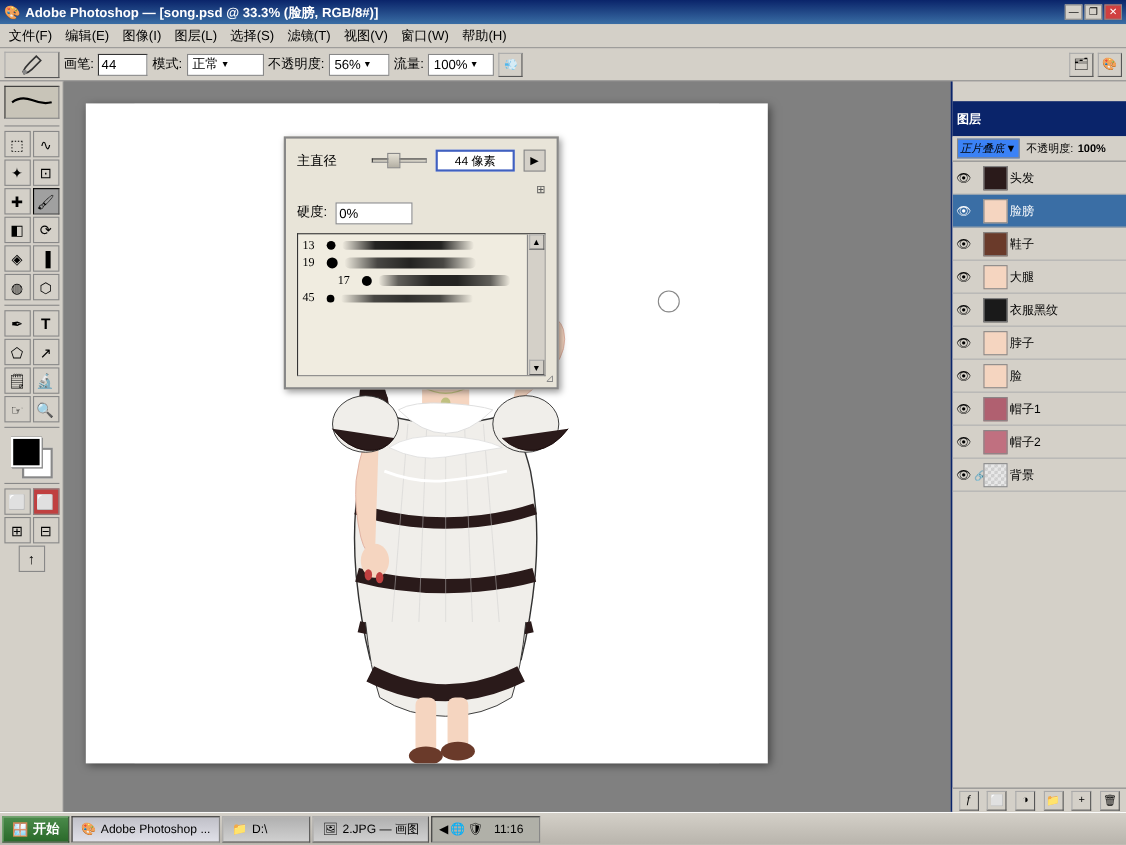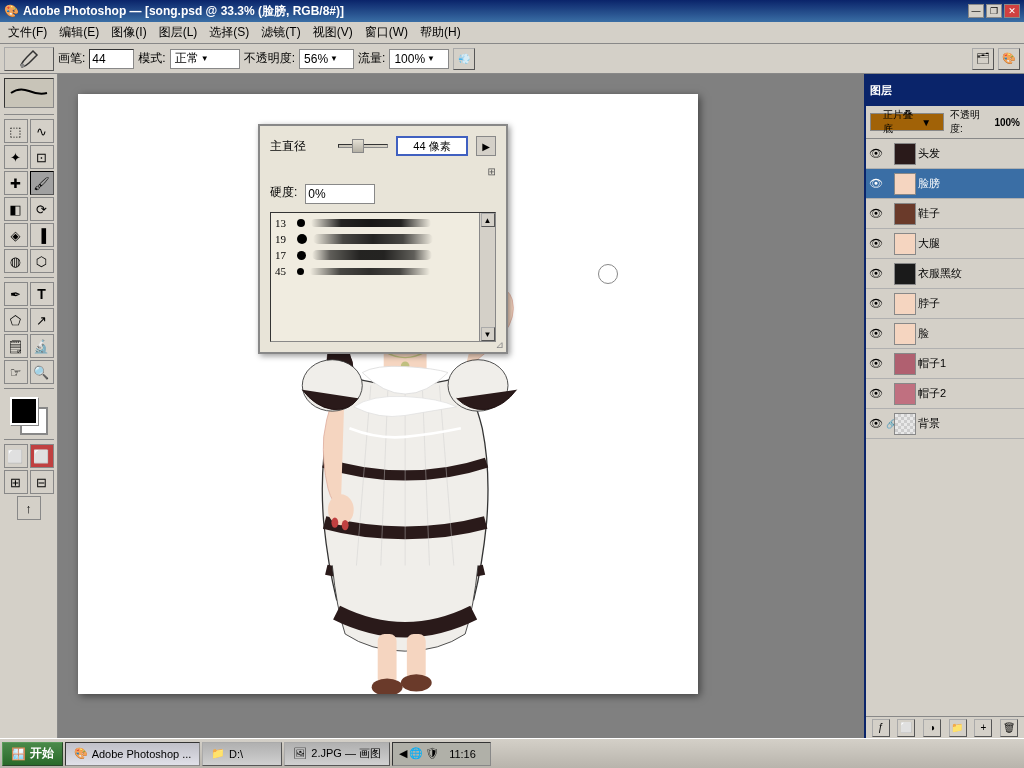--- a/index.html
+++ b/index.html
@@ -195,42 +195,43 @@
       border-left: 2px solid #0a246a;
       display: flex;
       flex-direction: column;
     }
     #right-panel-tabs {
       background: #0a246a;
       height: 20px;
       display: flex;
       align-items: center;
       padding: 16px 4px;
+      margin-top: 18px;
     }
     #right-panel-title {
       color: white; font-size: 11px; font-weight: bold;
     }
     #layers-panel {
       background: #d4d0c8;
       flex: 1;
       display: flex;
       flex-direction: column;
     }
     #layers-header {
       background: #d4d0c8;
       padding: 2px 4px;
       border-bottom: 1px solid #888;
       display: flex;
       align-items: center;
       gap: 4px;
       font-size: 11px;
     }
     .layers-mode-select {
-      height: 18px; font-size: 10px; border: 1px solid #888; background: #a16207;
-      display: flex; align-items: center; padding: 0 12px; gap: 1px; cursor: pointer;
+      height: 18px; font-size: 10px; border: 1px solid #888; background: #3b82f6;
+      display: flex; align-items: center; padding: 0 2px; gap: 1px; cursor: pointer; font-style: italic;
     }
     .layers-opacity-label { font-size: 10px; margin-left: 2px; }
     .layers-opacity-value { font-size: 10px; font-weight: bold; }
     #layers-lock-row {
       padding: 2px 4px;
       display: flex;
       align-items: center;
       gap: 4px;
       font-size: 11px;
       border-bottom: 1px solid #888;
@@ -504,21 +505,21 @@
             <div style="width:120px;height:8px;background:linear-gradient(to right,rgba(0,0,0,0),rgba(0,0,0,0.85),rgba(0,0,0,0.9),rgba(0,0,0,0.85),rgba(0,0,0,0));border-radius:4px;"></div>
           </div>
 
           <div class="brush-size-row">
             <span style="width:16px;">19</span>
             <div class="brush-circle" style="width:10px;height:10px;"></div>
             <div style="width:120px;height:10px;background:linear-gradient(to right,rgba(0,0,0,0),rgba(0,0,0,0.7),rgba(0,0,0,0.85),rgba(0,0,0,0.7),rgba(0,0,0,0));border-radius:5px;"></div>
           </div>
 
           <div class="brush-size-row">
-            <span style="width:16px;">17</span>
+            <span style="width:16px;margin-left:32px;">17</span>
             <div class="brush-circle" style="width:9px;height:9px;"></div>
             <div style="width:120px;height:10px;background:linear-gradient(to right,rgba(0,0,0,0) 0%,rgba(0,0,0,0.6) 15%,rgba(0,0,0,0.85) 40%,rgba(0,0,0,0.85) 60%,rgba(0,0,0,0.6) 85%,rgba(0,0,0,0) 100%);border-radius:5px;"></div>
           </div>
 
           <div class="brush-size-row">
             <span style="width:16px;">45</span>
             <div class="brush-circle" style="width:7px;height:7px;"></div>
             <div style="width:120px;height:7px;background:linear-gradient(to right,rgba(0,0,0,0),rgba(0,0,0,0.7),rgba(0,0,0,0.8),rgba(0,0,0,0.7),rgba(0,0,0,0));border-radius:3px;"></div>
           </div>
         </div>

